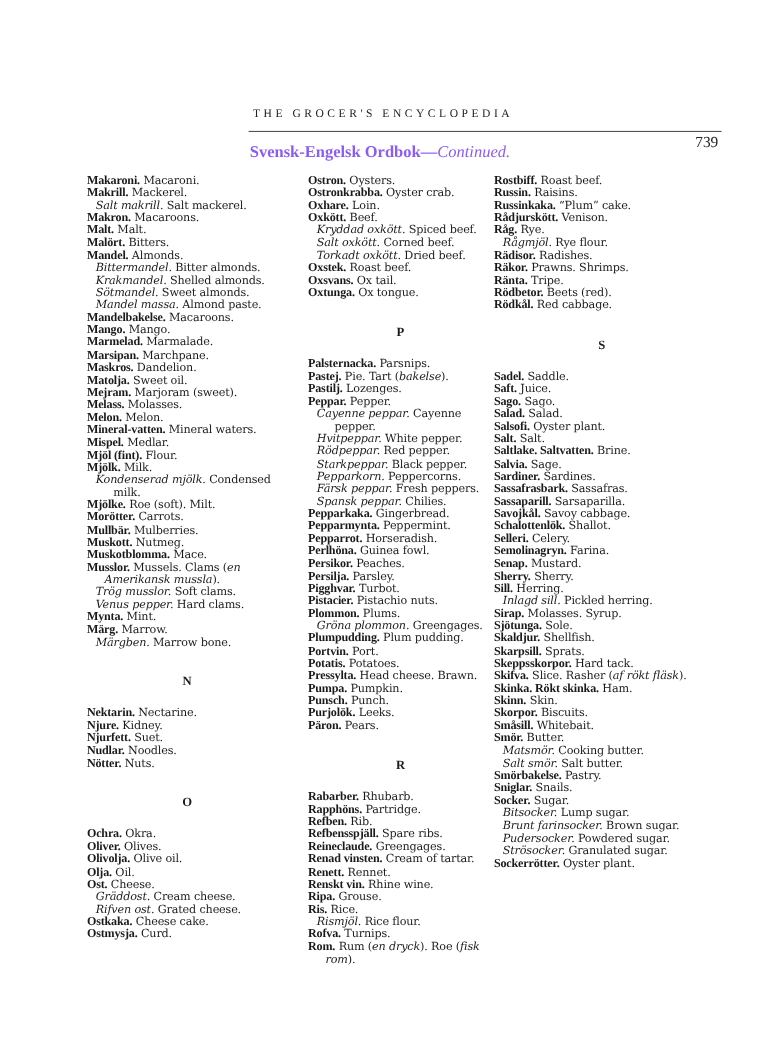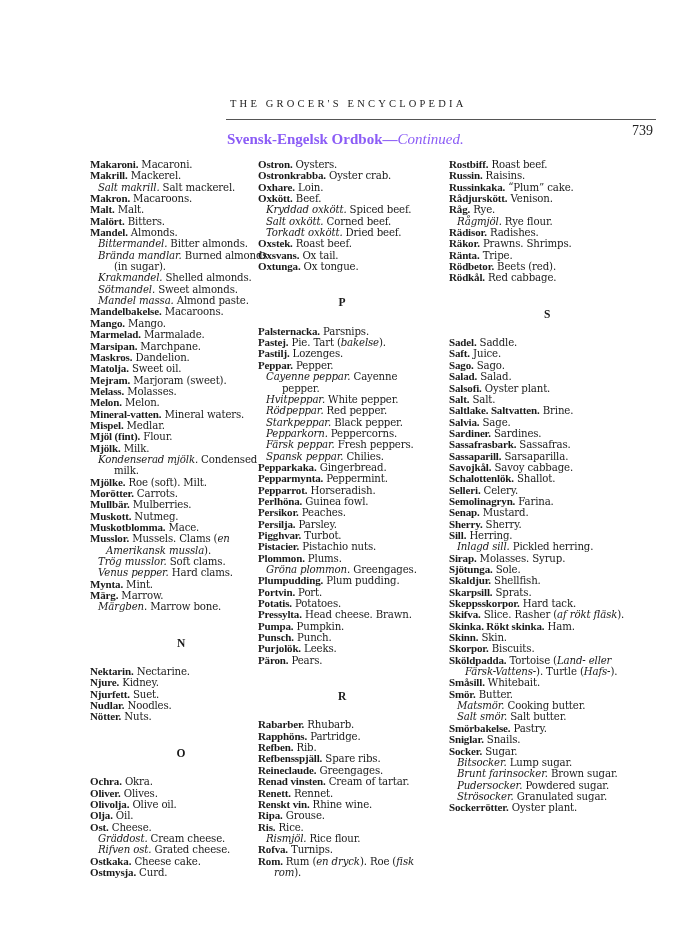--- a/index.html
+++ b/index.html
@@ -8,22 +8,22 @@
   .running-head { position:absolute; left:228px; top:95px; width:427px; height:22px; }
   .running-title { position:absolute; left:2px; top:3px; font-size:10.5px; letter-spacing:3.2px;
                    font-family:"Liberation Serif", serif; color:#222; }
   .page-number { position:absolute; right:2px; top:0px; font-size:14px; font-family:"Liberation Serif", serif; color:#222;margin-top:28px; }
   .head-rule { position:absolute; left:226px; top:119px; width:430px; height:1px; background:#555; }
   .section-title { position:absolute; left:227px; top:131px; font-size:15px; font-weight:bold;
                    font-family:"Liberation Serif", serif; color:#8b5cf6; white-space:nowrap; }
   .section-title .cont { font-weight:normal; font-style:italic; }
   .col { position:absolute; top:159px; font-size:10.2px; line-height:11.35px;
          font-family:"DejaVu Serif", serif; letter-spacing:-0.15px; }
-  #col-1 { left:90px; width:182px; }
-  #col-2 { left:258px; width:168px; }
+  #col-1 { left:79px; width:182px; }
+  #col-2 { left:280px; width:168px; }
   #col-3 { left:449px; width:196px; }
   .entry { padding-left:16px; text-indent:-16px; }
   .entry.sub { padding-left:24px; text-indent:-16px; }
   .entry .hw { font-weight:bold; font-family:"Liberation Serif", serif; font-size:11px; }
   .entry .it { font-style:italic; }
   .letter { text-align:center; font-weight:bold; font-family:"Liberation Serif", serif; font-size:11.5px;
             margin:25px 0 17px 0; }
 </style>
 </head>
 <body>
@@ -38,21 +38,20 @@
 
 <div class="col" id="col-1">
     <div class="entry"><span class="hw">Makaroni.</span><span class="tr">  Macaroni.</span></div>
     <div class="entry"><span class="hw">Makrill.</span><span class="tr">  Mackerel.</span></div>
     <div class="entry sub"><span class="it">Salt makrill.</span><span class="tr">  Salt mackerel.</span></div>
     <div class="entry"><span class="hw">Makron.</span><span class="tr">  Macaroons.</span></div>
     <div class="entry"><span class="hw">Malt.</span><span class="tr">  Malt.</span></div>
     <div class="entry"><span class="hw">Malört.</span><span class="tr">  Bitters.</span></div>
     <div class="entry"><span class="hw">Mandel.</span><span class="tr">  Almonds.</span></div>
     <div class="entry sub"><span class="it">Bittermandel.</span><span class="tr">  Bitter almonds.</span></div>
-    <div class="entry sub"><span class="it">Brända mandlar.</span><span class="tr">  Burned almonds (in sugar).</span></div>
     <div class="entry sub"><span class="it">Krakmandel.</span><span class="tr">  Shelled almonds.</span></div>
     <div class="entry sub"><span class="it">Sötmandel.</span><span class="tr">  Sweet almonds.</span></div>
     <div class="entry sub"><span class="it">Mandel massa.</span><span class="tr">  Almond paste.</span></div>
     <div class="entry"><span class="hw">Mandelbakelse.</span><span class="tr">  Macaroons.</span></div>
     <div class="entry"><span class="hw">Mango.</span><span class="tr">  Mango.</span></div>
     <div class="entry"><span class="hw">Marmelad.</span><span class="tr">  Marmalade.</span></div>
     <div class="entry"><span class="hw">Marsipan.</span><span class="tr">  Marchpane.</span></div>
     <div class="entry"><span class="hw">Maskros.</span><span class="tr">  Dandelion.</span></div>
     <div class="entry"><span class="hw">Matolja.</span><span class="tr">  Sweet oil.</span></div>
     <div class="entry"><span class="hw">Mejram.</span><span class="tr">  Marjoram (sweet).</span></div>
@@ -181,21 +180,20 @@
     <div class="entry sub"><span class="it">Inlagd sill.</span><span class="tr">  Pickled herring.</span></div>
     <div class="entry"><span class="hw">Sirap.</span><span class="tr">  Molasses.  Syrup.</span></div>
     <div class="entry"><span class="hw">Sjötunga.</span><span class="tr">  Sole.</span></div>
     <div class="entry"><span class="hw">Skaldjur.</span><span class="tr">  Shellfish.</span></div>
     <div class="entry"><span class="hw">Skarpsill.</span><span class="tr">  Sprats.</span></div>
     <div class="entry"><span class="hw">Skeppsskorpor.</span><span class="tr">  Hard tack.</span></div>
     <div class="entry"><span class="hw">Skifva.</span><span class="tr">  Slice.  Rasher (</span><span class="it">af rökt fläsk</span><span class="tr">).</span></div>
     <div class="entry"><span class="hw">Skinka.  Rökt skinka.</span><span class="tr">  Ham.</span></div>
     <div class="entry"><span class="hw">Skinn.</span><span class="tr">  Skin.</span></div>
     <div class="entry"><span class="hw">Skorpor.</span><span class="tr">  Biscuits.</span></div>
-    <div class="entry"><span class="hw">Sköldpadda.</span><span class="tr">  Tortoise (</span><span class="it">Land- eller Färsk-Vattens-</span><span class="tr">). Turtle (</span><span class="it">Hafs-</span><span class="tr">).</span></div>
     <div class="entry"><span class="hw">Småsill.</span><span class="tr">  Whitebait.</span></div>
     <div class="entry"><span class="hw">Smör.</span><span class="tr">  Butter.</span></div>
     <div class="entry sub"><span class="it">Matsmör.</span><span class="tr">  Cooking butter.</span></div>
     <div class="entry sub"><span class="it">Salt smör.</span><span class="tr">  Salt butter.</span></div>
     <div class="entry"><span class="hw">Smörbakelse.</span><span class="tr">  Pastry.</span></div>
     <div class="entry"><span class="hw">Sniglar.</span><span class="tr">  Snails.</span></div>
     <div class="entry"><span class="hw">Socker.</span><span class="tr">  Sugar.</span></div>
     <div class="entry sub"><span class="it">Bitsocker.</span><span class="tr">  Lump sugar.</span></div>
     <div class="entry sub"><span class="it">Brunt farinsocker.</span><span class="tr">  Brown sugar.</span></div>
     <div class="entry sub"><span class="it">Pudersocker.</span><span class="tr">  Powdered sugar.</span></div>

